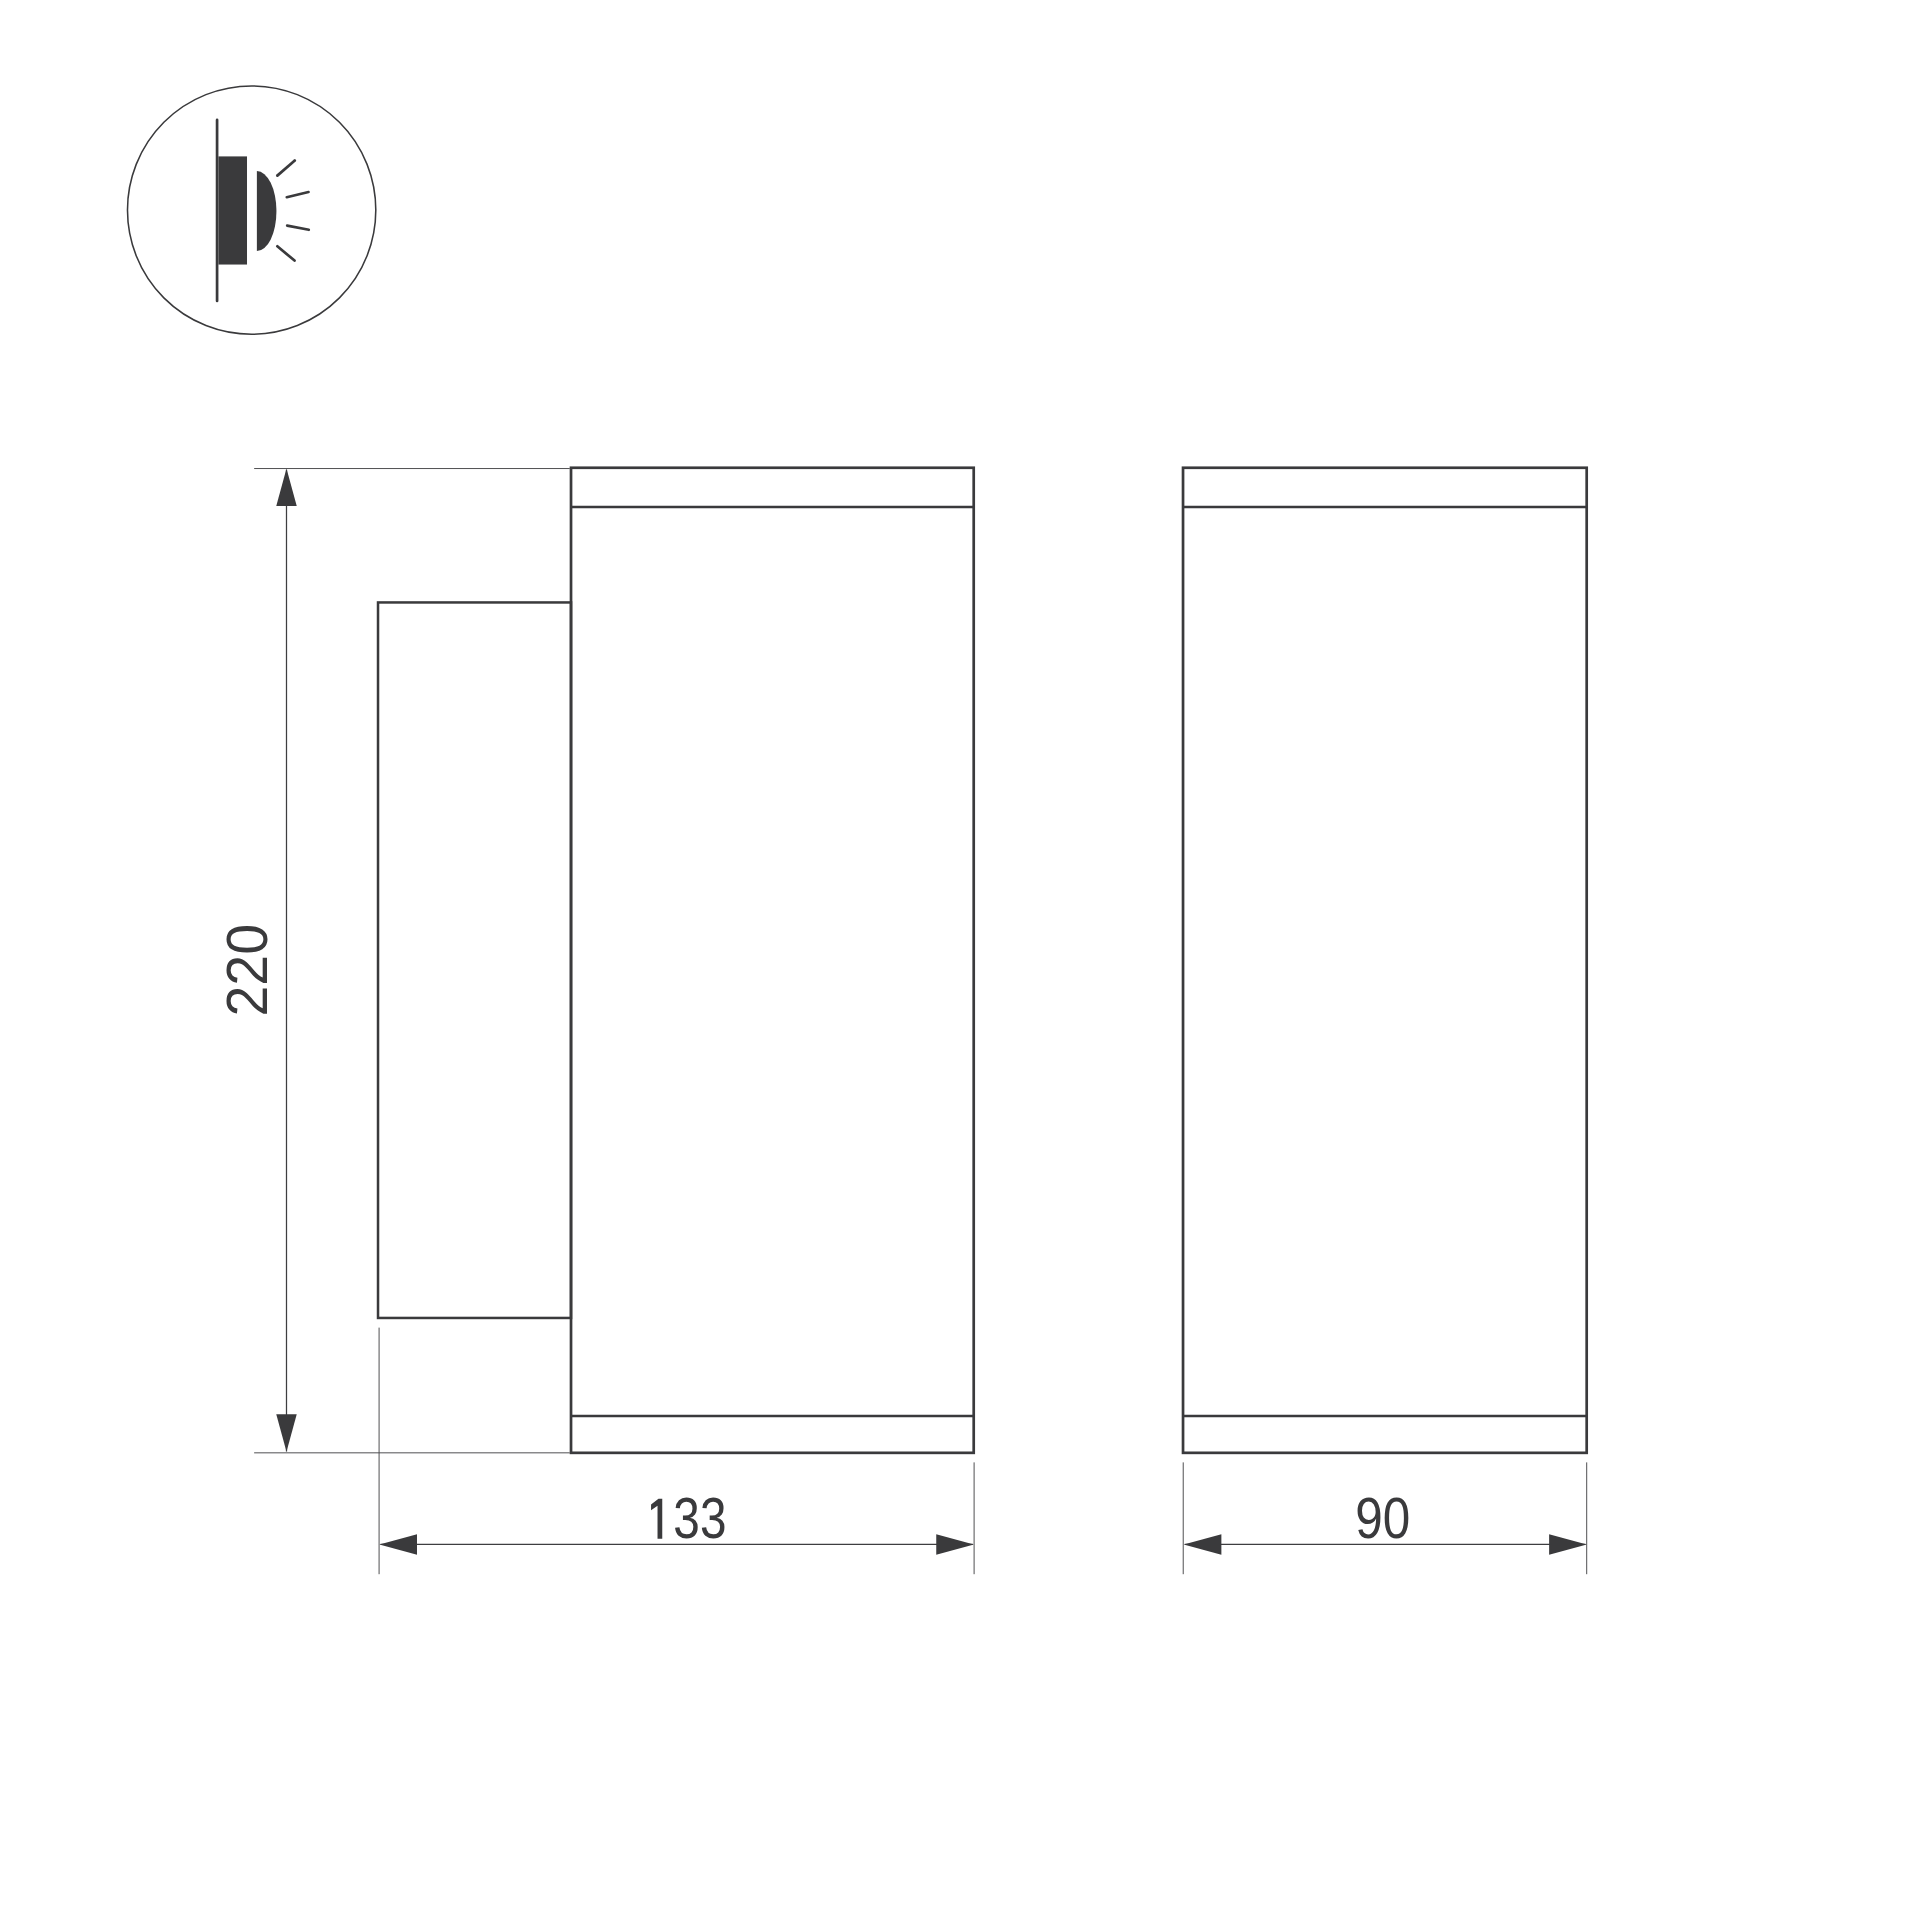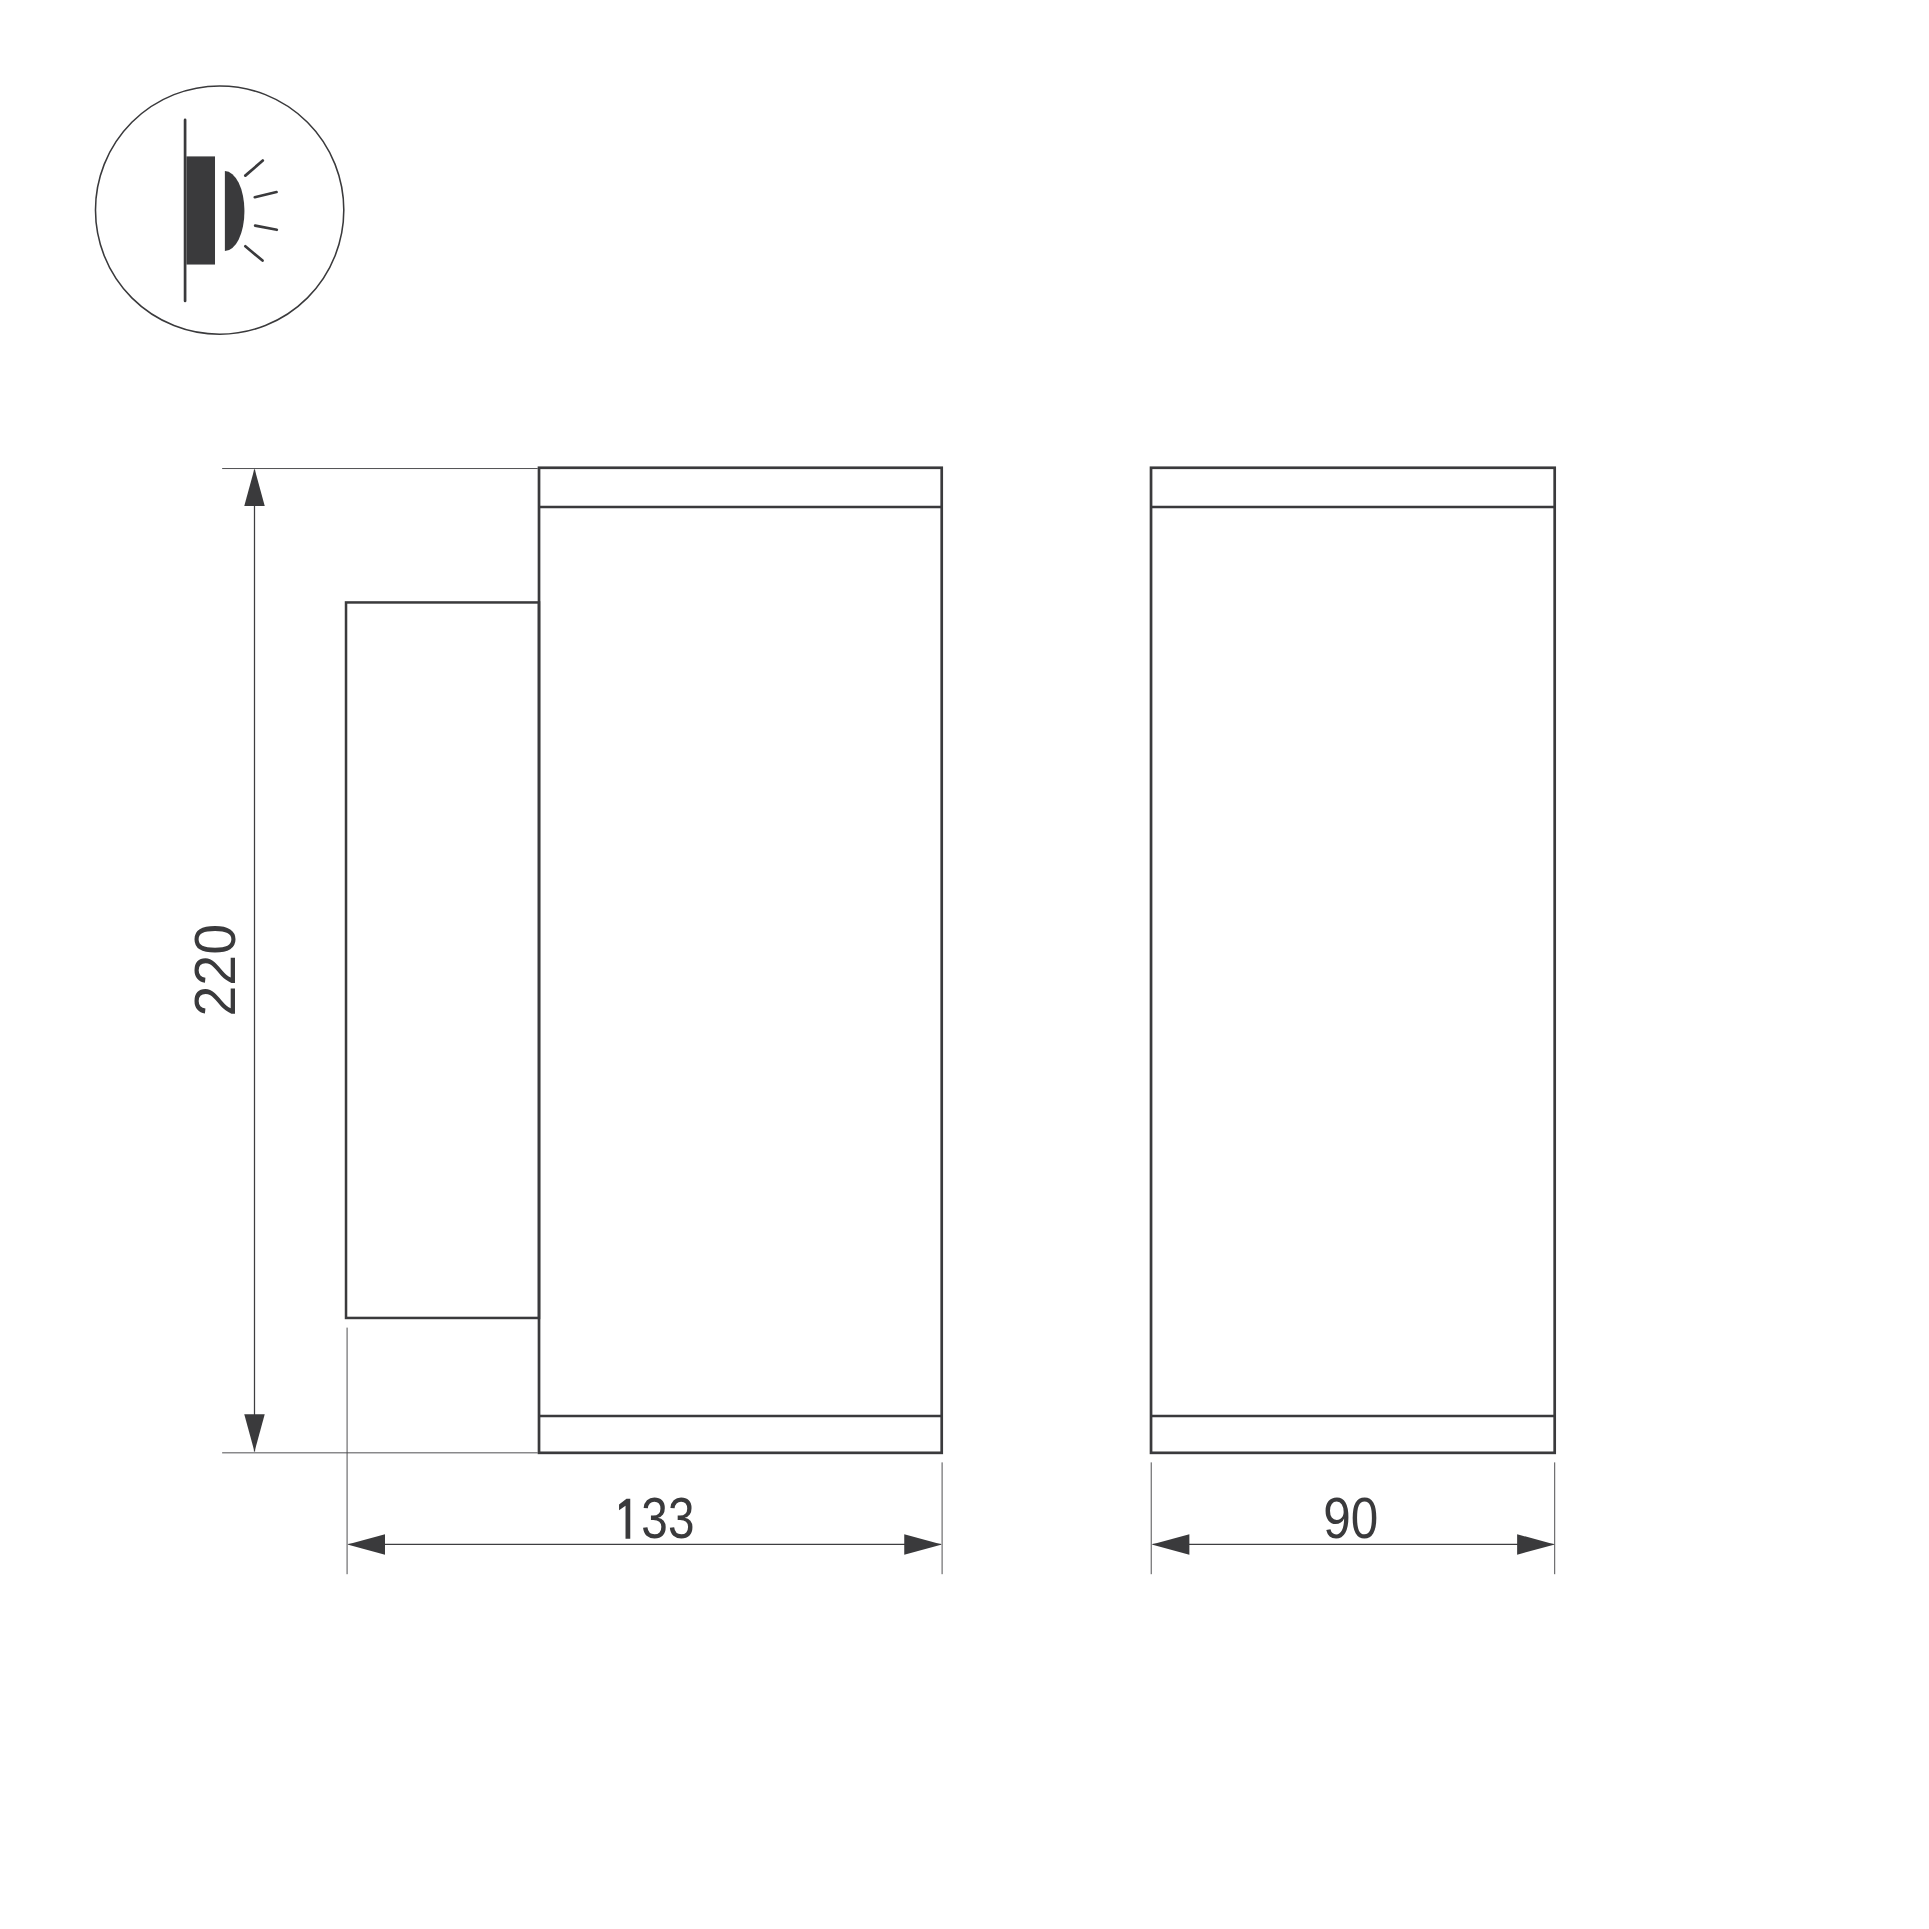--- a/index.html
+++ b/index.html
@@ -1,16 +1,16 @@
 <!DOCTYPE html>
 <html><head>
 <meta charset="utf-8">
 <style>
   html,body{margin:0;padding:0;background:#ffffff;}
-  .page{width:1683px;height:1929px;position:relative;background:#5eead4;overflow:hidden;}
+  .page{width:1683px;height:1929px;position:relative;background:#5eead4;overflow:hidden;margin-left:32px;}
   svg{display:block;}
   text{font-family:"Liberation Sans", sans-serif;fill:#3a3a3c;}
 </style>
 </head>
 <body>
 <div class="page">
 <svg width="1929" height="1929" viewBox="0 0 1998 1998" xmlns="http://www.w3.org/2000/svg">
 
   <rect x="0" y="0" width="1998" height="1998" fill="#ffffff"></rect>
 

